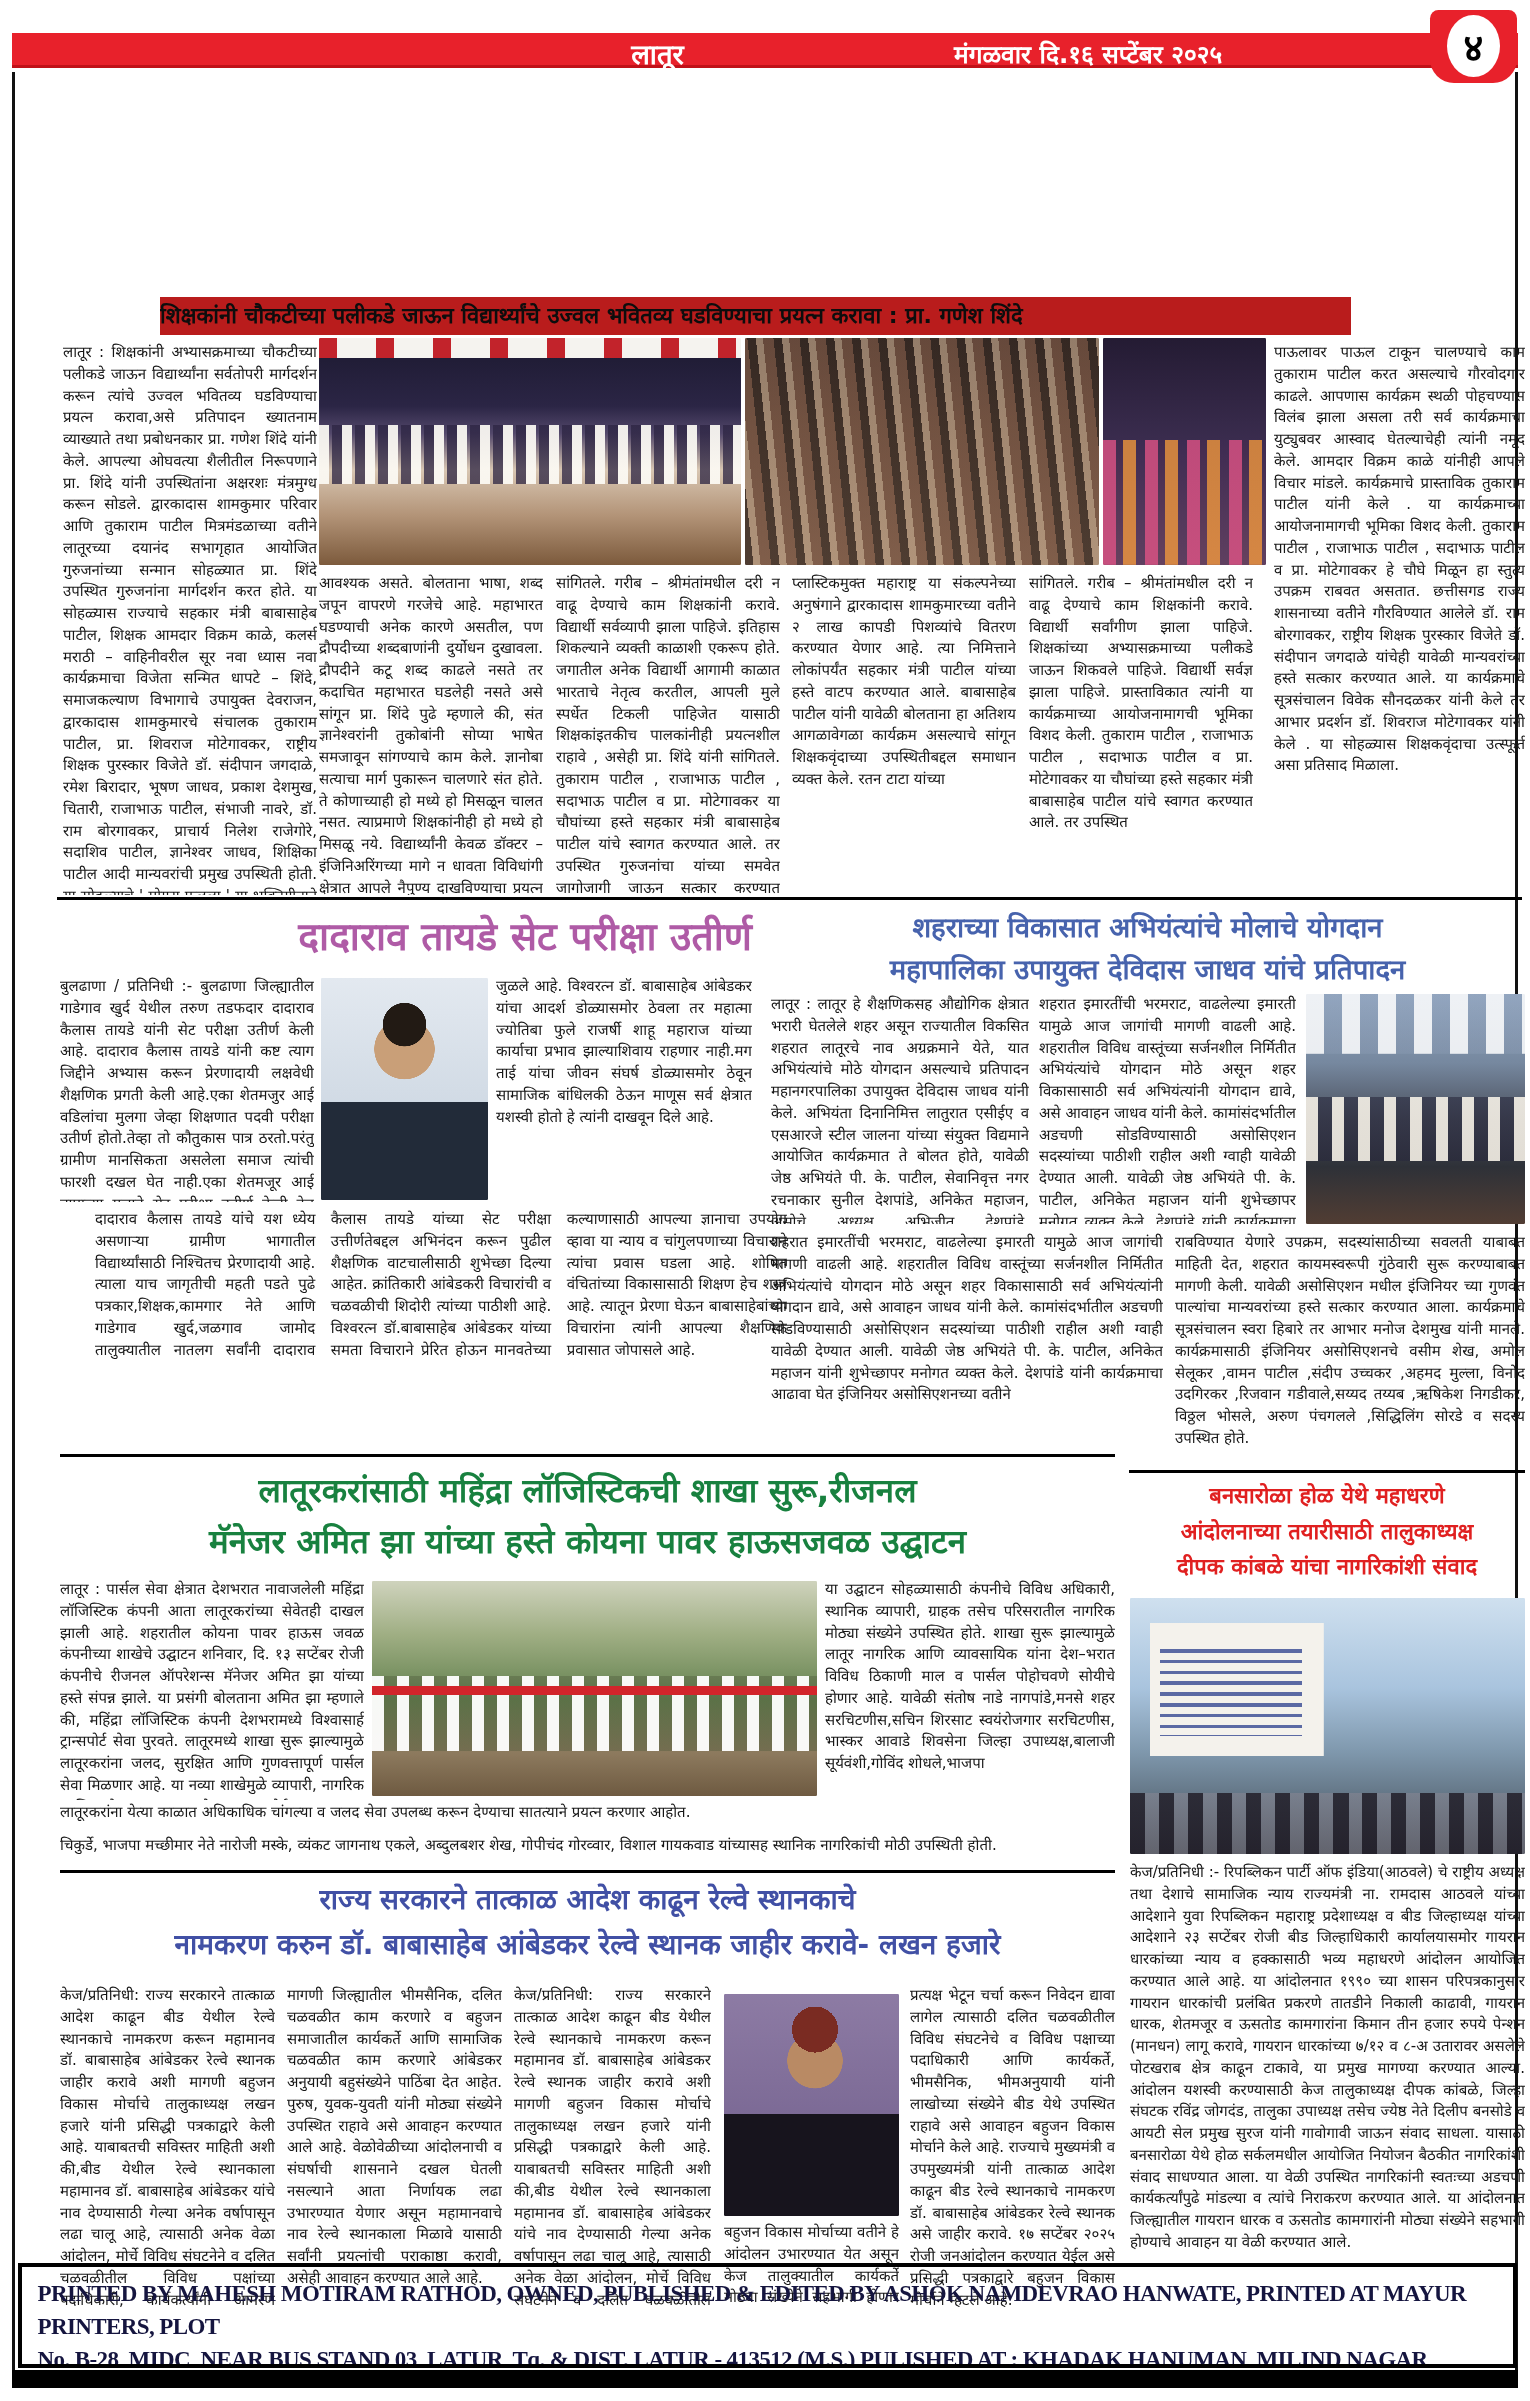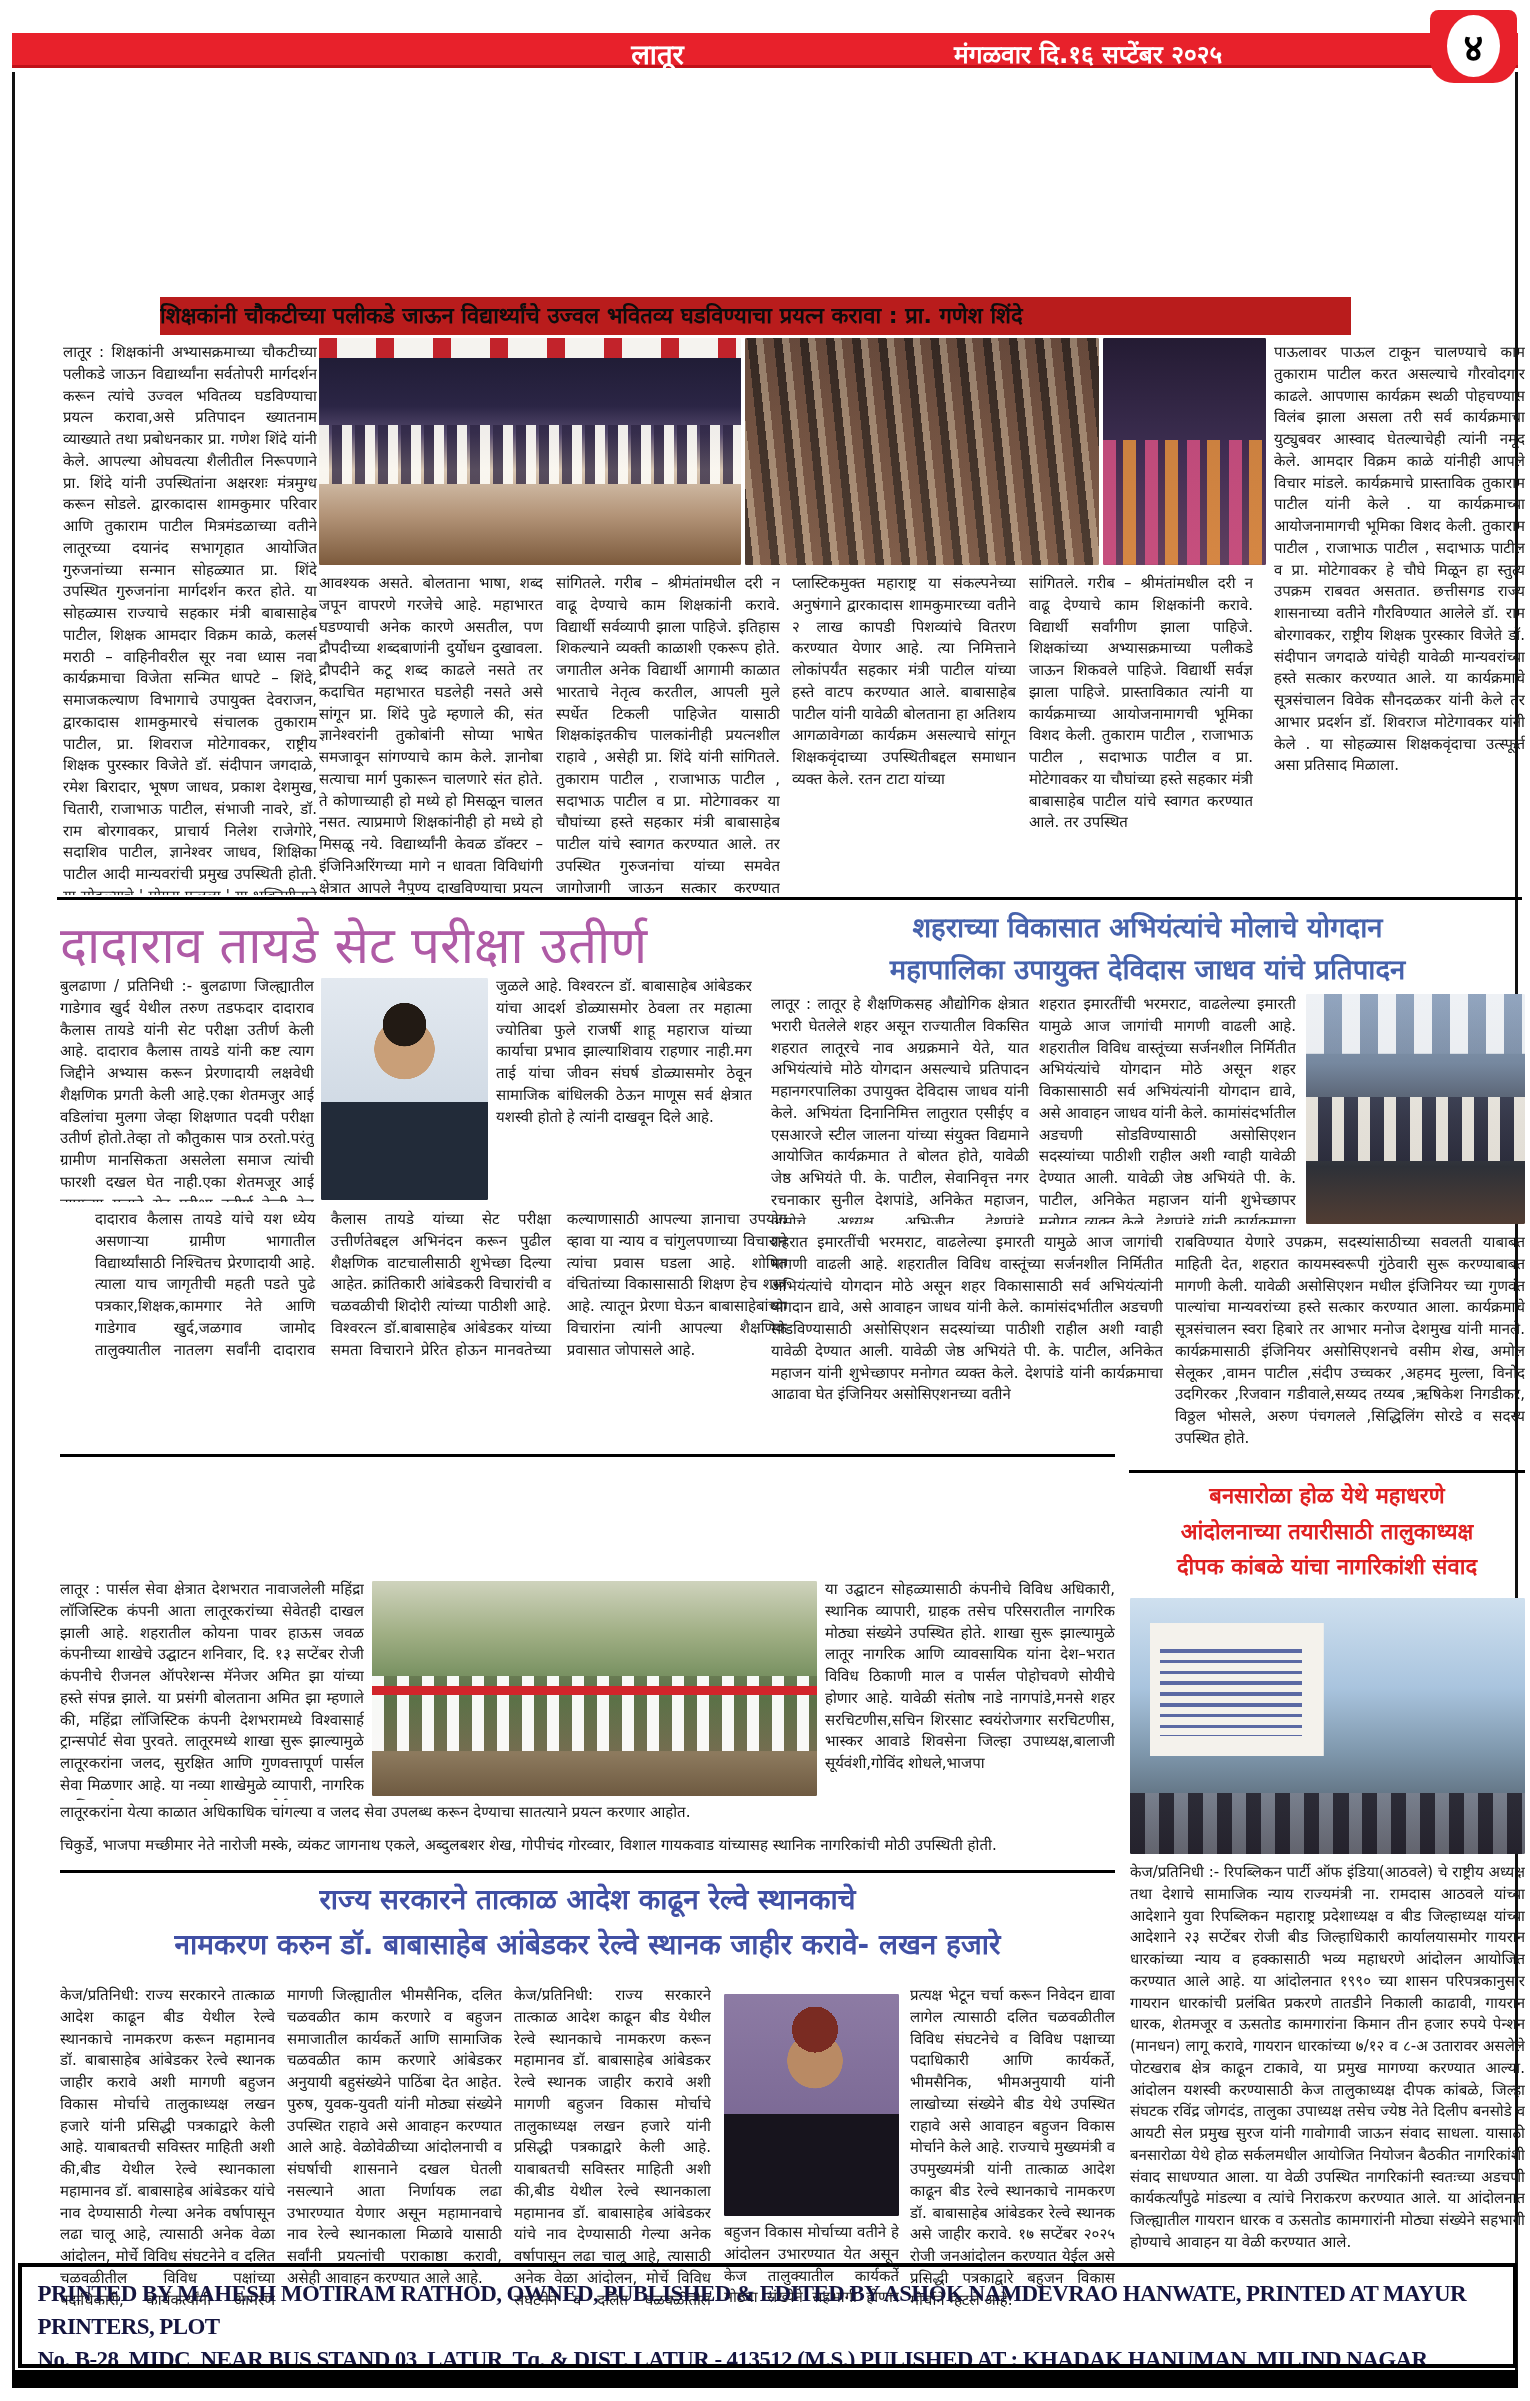--- a/index.html
+++ b/index.html
@@ -15,21 +15,21 @@
   .pagenum-oval{width:53px;height:62px;background:#fff;border-radius:50%;display:flex;align-items:center;justify-content:center;}
   .pagenum-oval span{color:#000;font-size:38px;font-weight:bold;}
   
   .frame-left,.frame-right{position:absolute;top:72px;width:3px;height:2301px;background:#111;}
   .frame-left{left:12px}.frame-right{left:1515px}
   .bottom-bar{position:absolute;left:12px;top:2370px;width:1506px;height:18px;background:#000;}
   .rule{position:absolute;height:3px;background:#000;}
   
   .main-head{position:absolute;left:60px;top:85px;width:1411px;text-align:center;color:#17813e;font-weight:bold;font-size:57px;line-height:1.58;}
   .subhead{position:absolute;left:160px;top:297px;width:1191px;height:38px;background:#b91c1c;color:#0d0d0d;font-weight:bold;font-size:22px;line-height:38px;overflow:hidden;}
-  .h-purple{position:absolute;left:60px;top:908px;width:692px;text-align:left;color:#af5ba6;font-weight:normal;font-size:51px;}
+  .h-purple{position:absolute;left:60px;top:908px;width:692px;text-align:right;color:#af5ba6;font-weight:bold;font-size:39px;}
   .h-blue{position:absolute;left:771px;top:907px;width:753px;text-align:center;color:#4763ad;font-weight:bold;font-size:27.5px;line-height:1.52;}
   .h-green2{position:absolute;left:60px;top:1465px;width:1055px;text-align:center;color:#18813f;font-weight:bold;font-size:33px;line-height:1.55;}
   .h-red{position:absolute;left:1129px;top:1478px;width:396px;text-align:center;color:#e02020;font-weight:bold;font-size:22px;line-height:1.62;}
   .h-indigo{position:absolute;left:60px;top:1878px;width:1055px;text-align:center;color:#4150a5;font-weight:bold;font-size:28px;line-height:1.6;}
   
   .col{position:absolute;text-align:justify;font-size:15px;line-height:1.45;color:#161616;overflow:hidden;}
   .cols3{column-count:3;column-gap:15.5px;}
   
   .ph{position:absolute;overflow:hidden;border-radius:1.2px;background-repeat:no-repeat;}
   .ph-stage{background-image:
@@ -125,20 +125,24 @@
   </div>
   <div class="col" style="left:771px;top:994px;width:258px;height:230px;">लातूर : लातूर हे शैक्षणिकसह औद्योगिक क्षेत्रात भरारी घेतलेले शहर असून राज्यातील विकसित शहरात लातूरचे नाव अग्रक्रमाने येते, यात अभियंत्यांचे मोठे योगदान असल्याचे प्रतिपादन महानगरपालिका उपायुक्त देविदास जाधव यांनी केले. अभियंता दिनानिमित्त लातुरात एसीईए व एसआरजे स्टील जालना यांच्या संयुक्त विद्यमाने आयोजित कार्यक्रमात ते बोलत होते, यावेळी जेष्ठ अभियंते पी. के. पाटील, सेवानिवृत्त नगर रचनाकार सुनील देशपांडे, अनिकेत महाजन, असोचे अध्यक्ष अभिजीत देशपांडे, सरव्यवस्थापक एसआरजे स्टील जालनाचे राजेश वैष्णव, धनराज जाधव यांची उपस्थिती होती.</div>
   <div class="col" style="left:1039px;top:994px;width:257px;height:230px;">शहरात इमारतींची भरमराट, वाढलेल्या इमारती यामुळे आज जागांची मागणी वाढली आहे. शहरातील विविध वास्तूंच्या सर्जनशील निर्मितीत अभियंत्यांचे योगदान मोठे असून शहर विकासासाठी सर्व अभियंत्यांनी योगदान द्यावे, असे आवाहन जाधव यांनी केले. कामांसंदर्भातील अडचणी सोडविण्यासाठी असोसिएशन सदस्यांच्या पाठीशी राहील अशी ग्वाही यावेळी देण्यात आली. यावेळी जेष्ठ अभियंते पी. के. पाटील, अनिकेत महाजन यांनी शुभेच्छापर मनोगत व्यक्त केले. देशपांडे यांनी कार्यक्रमाचा आढावा घेत इंजिनियर असोसिएशनच्या वतीने</div>
   <div class="ph ph-acea" style="left:1306px;top:994px;width:219px;height:230px;"></div>
   <div class="col" style="left:771px;top:1232px;width:392px;height:214px;">शहरात इमारतींची भरमराट, वाढलेल्या इमारती यामुळे आज जागांची मागणी वाढली आहे. शहरातील विविध वास्तूंच्या सर्जनशील निर्मितीत अभियंत्यांचे योगदान मोठे असून शहर विकासासाठी सर्व अभियंत्यांनी योगदान द्यावे, असे आवाहन जाधव यांनी केले. कामांसंदर्भातील अडचणी सोडविण्यासाठी असोसिएशन सदस्यांच्या पाठीशी राहील अशी ग्वाही यावेळी देण्यात आली. यावेळी जेष्ठ अभियंते पी. के. पाटील, अनिकेत महाजन यांनी शुभेच्छापर मनोगत व्यक्त केले. देशपांडे यांनी कार्यक्रमाचा आढावा घेत इंजिनियर असोसिएशनच्या वतीने</div>
   <div class="col" style="left:1175px;top:1232px;width:350px;height:214px;">राबविण्यात येणारे उपक्रम, सदस्यांसाठीच्या सवलती याबाबत माहिती देत, शहरात कायमस्वरूपी गुंठेवारी सुरू करण्याबाबत मागणी केली. यावेळी असोसिएशन मधील इंजिनियर च्या गुणवंत पाल्यांचा मान्यवरांच्या हस्ते सत्कार करण्यात आला. कार्यक्रमाचे सूत्रसंचालन स्वरा हिबारे तर आभार मनोज देशमुख यांनी मानले. कार्यक्रमासाठी इंजिनियर असोसिएशनचे  वसीम शेख, अमोल सेलूकर ,वामन पाटील ,संदीप उच्चकर ,अहमद मुल्ला, विनोद उदगिरकर ,रिजवान गडीवाले,सय्यद तय्यब ,ऋषिकेश निगडीकर, विठ्ठल भोसले, अरुण पंचगलले ,सिद्धिलिंग  सोरडे व सदस्य उपस्थित होते.</div>
 
   <div class="rule" style="left:60px;top:1454px;width:1055px;"></div>
   <div class="rule" style="left:1129px;top:1470px;width:396px;"></div>
 
+  <div class="h-green2">
+    <div>लातूरकरांसाठी महिंद्रा लॉजिस्टिकची शाखा सुरू,रीजनल</div>
+    <div>मॅनेजर अमित झा यांच्या हस्ते कोयना पावर हाऊसजवळ उद्घाटन</div>
+  </div>
   <div class="col" style="left:60px;top:1579px;width:304px;height:221px;">लातूर : पार्सल सेवा क्षेत्रात देशभरात नावाजलेली महिंद्रा लॉजिस्टिक कंपनी आता लातूरकरांच्या सेवेतही दाखल झाली आहे. शहरातील कोयना पावर हाऊस जवळ कंपनीच्या शाखेचे उद्घाटन शनिवार, दि. १३ सप्टेंबर रोजी कंपनीचे रीजनल ऑपरेशन्स मॅनेजर अमित झा यांच्या हस्ते संपन्न झाले. या प्रसंगी बोलताना अमित झा म्हणाले की, महिंद्रा लॉजिस्टिक कंपनी देशभरामध्ये विश्वासार्ह ट्रान्सपोर्ट सेवा पुरवते. लातूरमध्ये शाखा सुरू झाल्यामुळे लातूरकरांना जलद, सुरक्षित आणि गुणवत्तापूर्ण पार्सल सेवा मिळणार आहे. या नव्या शाखेमुळे व्यापारी, नागरिक आणि उद्योग व्यवसायाला मोठा फायदा होईल.</div>
   <div class="ph ph-ribbon" style="left:372px;top:1581px;width:445px;height:215px;"></div>
   <div class="col" style="left:825px;top:1579px;width:290px;height:221px;">या उद्घाटन सोहळ्यासाठी कंपनीचे विविध अधिकारी, स्थानिक व्यापारी, ग्राहक तसेच परिसरातील नागरिक मोठ्या संख्येने उपस्थित होते. शाखा सुरू झाल्यामुळे लातूर नागरिक आणि व्यावसायिक यांना देश–भरात विविध ठिकाणी माल व पार्सल पोहोचवणे सोयीचे होणार आहे. यावेळी संतोष नाडे नागपांडे,मनसे शहर सरचिटणीस,सचिन शिरसाट स्वयंरोजगार सरचिटणीस, भास्कर आवाडे शिवसेना जिल्हा उपाध्यक्ष,बालाजी सूर्यवंशी,गोविंद शोधले,भाजपा</div>
   <div class="col" style="left:60px;top:1802px;width:1055px;height:33px;">लातूरकरांना येत्या काळात अधिकाधिक चांगल्या व जलद सेवा उपलब्ध करून देण्याचा सातत्याने प्रयत्न करणार आहोत.</div>
   <div class="col" style="left:60px;top:1835px;width:1055px;height:35px;">चिकुर्डे, भाजपा मच्छीमार नेते नारोजी मस्के, व्यंकट जागनाथ एकले, अब्दुलबशर शेख, गोपीचंद गोरव्वार, विशाल गायकवाड यांच्यासह स्थानिक नागरिकांची मोठी उपस्थिती होती.</div>
 
   <div class="h-red">
     <div>बनसारोळा होळ येथे महाधरणे</div>
     <div>आंदोलनाच्या तयारीसाठी तालुकाध्यक्ष</div>
     <div>दीपक कांबळे यांचा नागरिकांशी संवाद</div>

